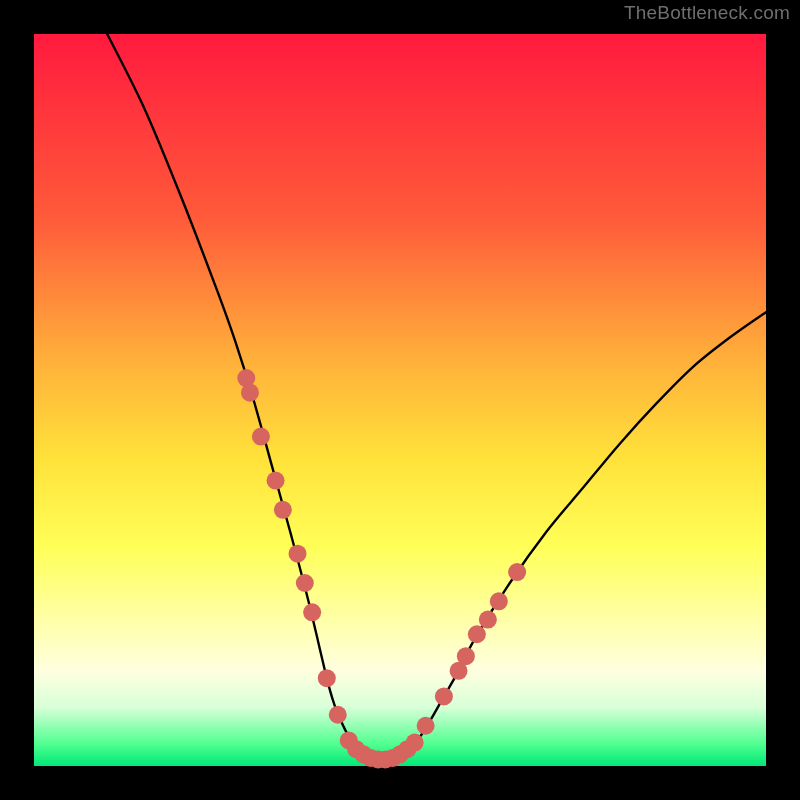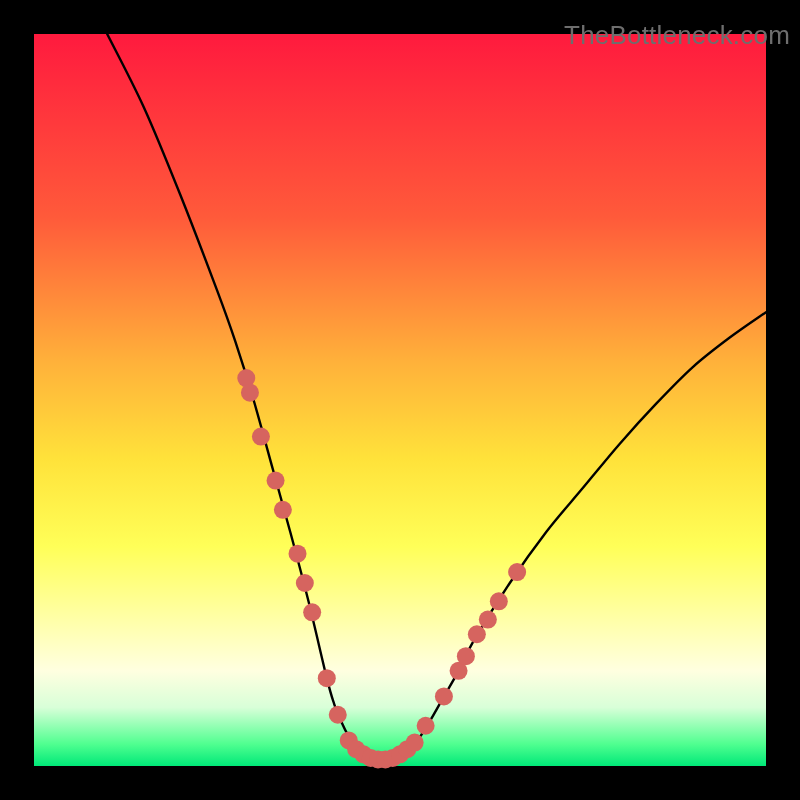--- a/index.html
+++ b/index.html
@@ -32,24 +32,24 @@
       #ffe23a 58%,
       #ffff58 70%,
       #ffffb0 81%,
       #ffffe0 87%,
       #d8ffd8 92%,
       #50ff90 97%,
       #00e878 100%);
   }
   .watermark {
     position: absolute;
-    top: 20px;
+    top: 2px;
     right: 10px;
     color: #6e6e6e;
-    font-size: 26px;
+    font-size: 19px;
     font-weight: 500;
     letter-spacing: 0.2px;
     user-select: none;
   }
   svg.curve {
     position: absolute;
     top: 0;
     left: 0;
     width: 732px;
     height: 732px;

